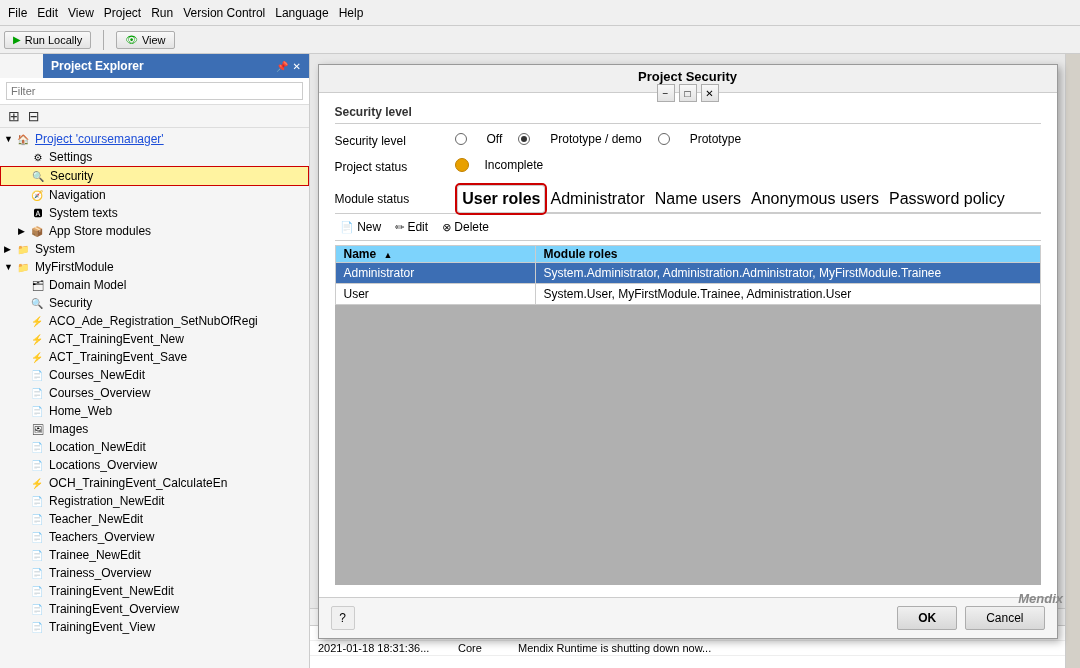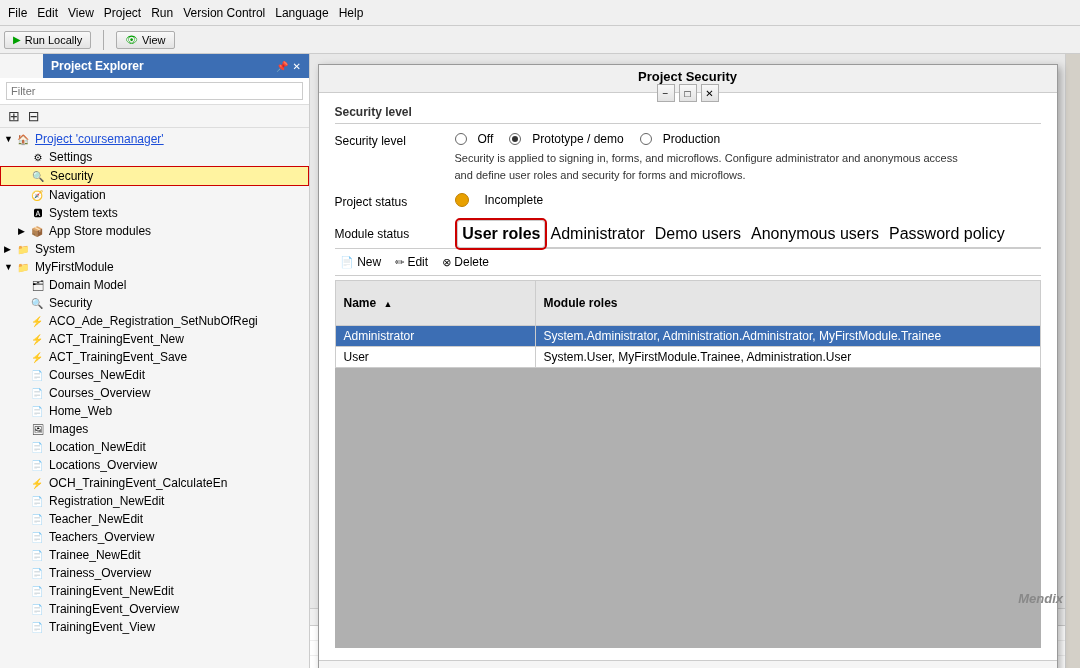--- a/index.html
+++ b/index.html
@@ -77,41 +77,41 @@
     
     .dialog-content { padding: 12px 16px; flex: 1; }
     
     .section-heading { font-size: 12px; font-weight: bold; margin-bottom: 8px; color: #333; border-bottom: 1px solid #ccc; padding-bottom: 4px; }
     
     .form-row { display: flex; align-items: flex-start; margin-bottom: 10px; }
     .form-label { width: 120px; font-size: 12px; padding-top: 2px; flex-shrink: 0; }
     .form-control { flex: 1; }
     
     .radio-group { display: flex; gap: 16px; align-items: center; }
-    .radio-option { display: flex; align-items: center; gap: 11px; font-size: 12px; cursor: pointer; }
+    .radio-option { display: flex; align-items: center; gap: 20px; font-size: 12px; cursor: pointer; }
     .radio-circle { width: 12px; height: 12px; border-radius: 50%; border: 1px solid #666; display: flex; align-items: center; justify-content: center; }
     .radio-circle.checked::after { content: ''; width: 6px; height: 6px; border-radius: 50%; background: #333; }
     
     .help-text { font-size: 11px; color: #333; margin-top: 4px; line-height: 1.5; }
     
     .status-row { display: flex; align-items: center; gap: 16px; }
     .status-dot { width: 14px; height: 14px; border-radius: 50%; background: #e8a000; border: 1px solid #c08000; display: inline-block; }
     
     .tabs-container { margin-top: 8px; }
     .tabs-bar { display: flex; border-bottom: 1px solid #ccc; gap: 0; margin-bottom: 8px; }
     .tab { padding: 4px 4px; font-size: 16px; cursor: pointer; border: 1px solid transparent; border-bottom: none; background: transparent; position: relative; bottom: -1px; }
     .tab.active { background: white; border: 1px solid #ccc; border-bottom: 1px solid white; font-weight: bold; }
     .tab.active.circled { outline: 2px solid #e00; border-radius: 2px; }
     
     .toolbar-strip { display: flex; align-items: center; gap: 2px; padding: 4px 0; border-bottom: 1px solid #ccc; margin-bottom: 4px; }
     .tool-btn { display: flex; align-items: center; gap: 3px; padding: 2px 6px; font-size: 12px; cursor: pointer; }
     .tool-icon { font-size: 11px; }
     
     .data-table { width: 100%; border-collapse: collapse; font-size: 12px; }
-    .data-table th { background: #e5e5e5; border: 1px solid #ccc; padding: 15px 8px; text-align: left; font-weight: bold; }
+    .data-table th { background: #7dd3fc; border: 1px solid #ccc; padding: 1px 8px; text-align: left; font-weight: bold; }
     .data-table td { border: 1px solid #ccc; padding: 3px 8px; }
     .data-table tr.selected td { background: #3c6eb4; color: white; }
     
     .sort-arrow { display: inline-block; margin-left: 4px; font-size: 9px; }
     
     .dialog-footer { border-top: 1px solid #ccc; padding: 8px 12px; display: flex; justify-content: flex-end; gap: 8px; background: #f5f5f5; }
     .footer-btn { padding: 4px 20px; font-size: 12px; border: 1px solid #adadad; cursor: pointer; border-radius: 2px; }
     .footer-btn.primary { background: linear-gradient(to bottom, #f0f0f0, #d8d8d8); font-weight: bold; }
     .footer-btn.cancel { background: linear-gradient(to bottom, #f0f0f0, #d8d8d8); }
     
@@ -364,24 +364,23 @@
                     <span>Off</span>
                   </label>
 
                   <label class="radio-option">
                     <div class="radio-circle checked"></div>
                     <span>Prototype / demo</span>
                   </label>
 
                   <label class="radio-option">
                     <div class="radio-circle"></div>
-                    <span>Production</span>
+                    <span>Prototype</span>
                   </label>
                 </div>
-                <div class="help-text">Security is applied to signing in, forms, and microflows. Configure administrator and anonymous access<br>and define user roles and security for forms and microflows.</div>
               </div>
             </div>
 
             <div class="form-row">
               <div class="form-label">Project status</div>
               <div class="form-control status-row">
                 <span class="status-dot"></span>
                 <span>Incomplete</span>
               </div>
             </div>
@@ -390,21 +389,21 @@
               <div style="display:flex; align-items:center; margin-bottom:0;gap:40px;">
                 <span style="font-size:12px; margin-right:8px;">Module status</span>
                 <div class="tabs-bar" style="margin-bottom:0; flex:1;">
                   <div class="tab active circled" style="border: 1px solid #ccc; outline: 2px solid #cc0000; border-radius:3px;">
                     <span>User roles</span>
                   </div>
                   <div class="tab">
                     <span>Administrator</span>
                   </div>
                   <div class="tab">
-                    <span>Demo users</span>
+                    <span>Name users</span>
                   </div>
                   <div class="tab">
                     <span>Anonymous users</span>
                   </div>
                   <div class="tab">
                     <span>Password policy</span>
                   </div>
                 </div>
               </div>
 

